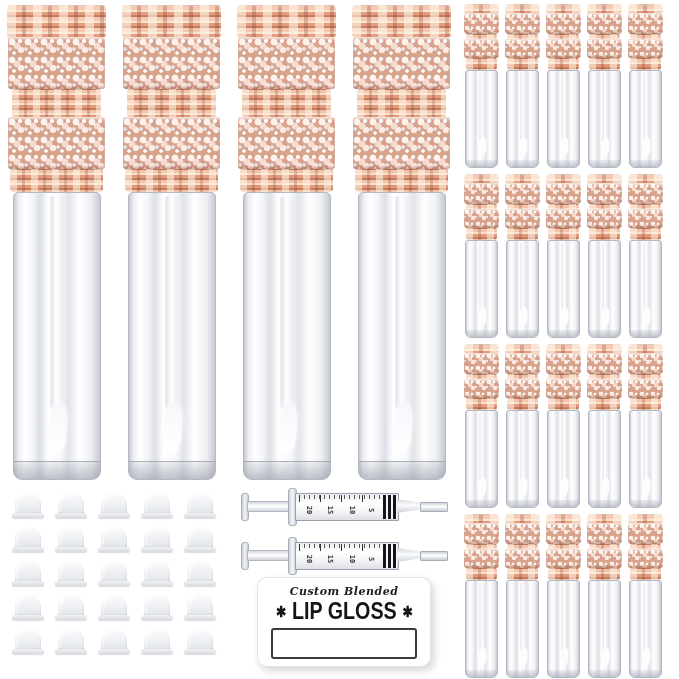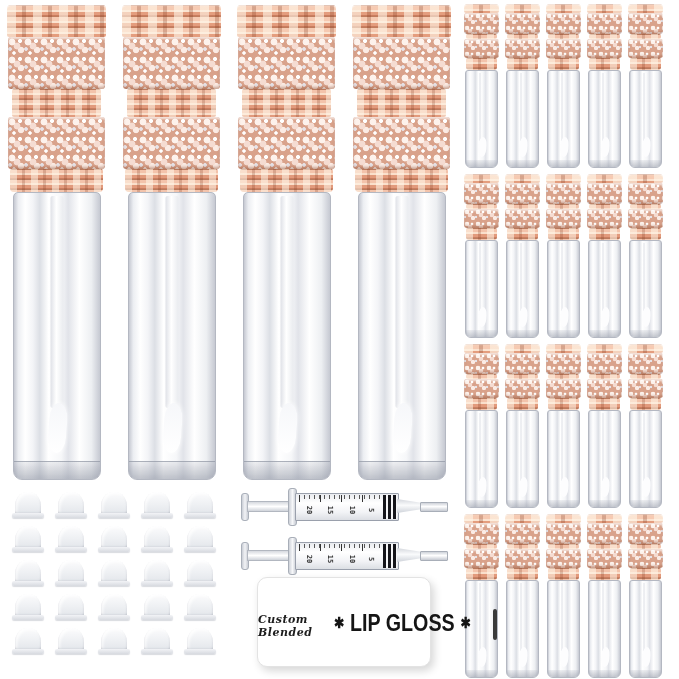--- a/index.html
+++ b/index.html
@@ -116,21 +116,21 @@
     background:repeating-linear-gradient(90deg,#15151a 0 3px,#f5f5f7 3px 5px);}
   .sy-cone{position:absolute;left:156px;top:12px;width:24px;height:14px;
     background:linear-gradient(180deg,#d4d7dd,#fafbfc 45%,#cfd3da);
     clip-path:polygon(0 0,100% 26%,100% 74%,0 100%);}
   .sy-nozzle{position:absolute;left:179px;top:15px;width:26px;height:8px;
     background:linear-gradient(180deg,#ced2d9,#ffffff 45%,#c6cad2);border:1px solid #a8aeb8;border-radius:1px;}
 
   
   .label{position:absolute;left:257px;top:577px;width:172px;height:88px;background:#fff;
     border:1px solid #e3e3e3;border-radius:10px;box-shadow:3px 4px 8px rgba(0,0,0,.16);
-    display:flex;flex-direction:row;align-items:center;}
+    display:flex;flex-direction:column;align-items:center;}
   .label-script{margin-top:7px;font-family:"DejaVu Serif",serif;font-style:italic;font-weight:700;
     font-size:11px;color:#1d1d1d;letter-spacing:.5px;}
   .label-title{display:flex;align-items:center;white-space:nowrap;font-weight:700;font-size:24px;
     color:#151515;letter-spacing:0;transform:scaleX(.82);transform-origin:center;line-height:1;margin-top:1px;}
   .label-title .star{font-size:15px;margin:0 7px;}
   .label-box{width:142px;height:27px;border:2px solid #3a3a3a;border-radius:3px;margin-top:5px;background:#fff;}
 </style>
 </head>
 <body>
 

